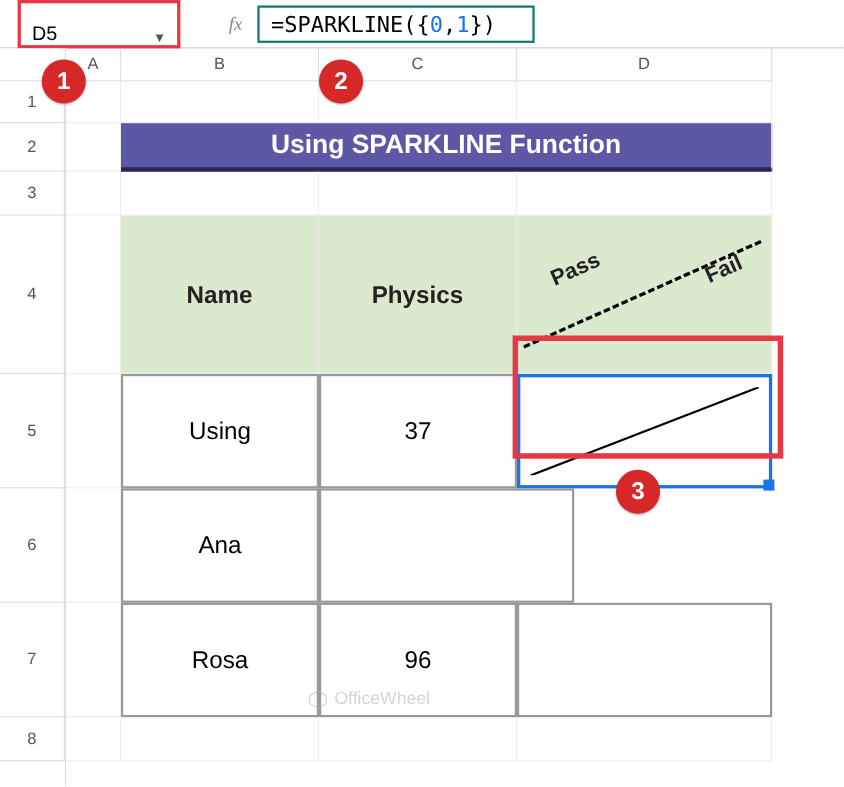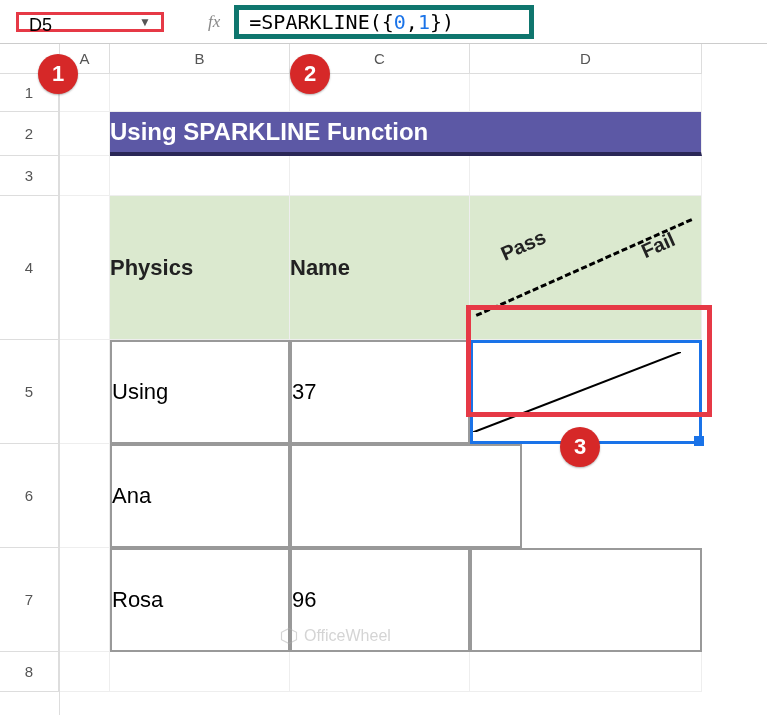--- a/index.html
+++ b/index.html
@@ -13,50 +13,50 @@
     }
     .formula-bar {
       display: flex;
       align-items: center;
       height: 44px;
       border-bottom: 1px solid #ccc;
       background: #fff;
     }
     .name-box {
       width: 148px;
-      height: 20px;
+      height: 44px;
       margin: 4px 0 4px 16px;
       padding: 0 10px;
       display: flex;
-      align-items: flex-start;
+      align-items: flex-end;
       justify-content: space-between;
       font-size: 18px;
       border: 3px solid #e63946;
     }
     .name-box-dropdown {
       font-size: 12px;
       color: #555;
     }
     .fx-label {
       margin-left: 44px;
       font-style: italic;
       font-size: 17px;
       color: #888;
       font-family: 'Times New Roman', serif;
     }
     .formula-input {
       margin-left: 14px;
       height: 34px;
       padding: 4px 10px;
-      border: 5px solid #0f766e;
+      border: 2px solid #0f766e;
       font-size: 20px;
       font-family: 'Consolas', monospace;
       display: flex;
       align-items: center;
-      width: 300px;
+      width: 252px;
     }
     .formula-num { color: #1a73e8; }
     .sheet-area {
       display: flex;
       height: calc(100% - 44px);
     }
     .row-headers {
       width: 60px;
       background: #fff;
       border-right: 1px solid #ddd;
@@ -104,21 +104,21 @@
     .grid {
       flex: 1;
       position: relative;
     }
     .grid-row { display: flex; }
     .cell {
       border-bottom: 1px solid #eee;
       border-right: 1px solid #eee;
       display: flex;
       align-items: center;
-      justify-content: flex-start;
+      justify-content: center;
       font-size: 20px;
       position: relative;
     }
     .title-cell {
       background: #5c58a5;
       color: #fff;
       font-weight: bold;
       font-size: 24px;
       border-bottom: 4px solid #2a2756;
     }
@@ -265,25 +265,25 @@
 
     <div class="grid-row">
       <div class="cell col-A row-3"></div>
       <div class="cell col-B row-3"></div>
       <div class="cell col-C row-3"></div>
       <div class="cell col-D row-3"></div>
     </div>
 
     <div class="grid-row">
       <div class="cell col-A row-4"></div>
+      <div class="cell header-cell col-B row-4">
+        <span>Name</span>
+      </div>
       <div class="cell header-cell col-C row-4">
         <span>Physics</span>
-      </div>
-      <div class="cell header-cell col-B row-4">
-        <span>Name</span>
       </div>
       <div class="cell header-cell col-D row-4">
         <div class="pass-fail-wrap">
           <span class="diag-label pass-label">Pass</span>
           <span class="diag-label fail-label">Fail</span>
           <div class="diag-dash-line"></div>
         </div>
       </div>
     </div>
 

